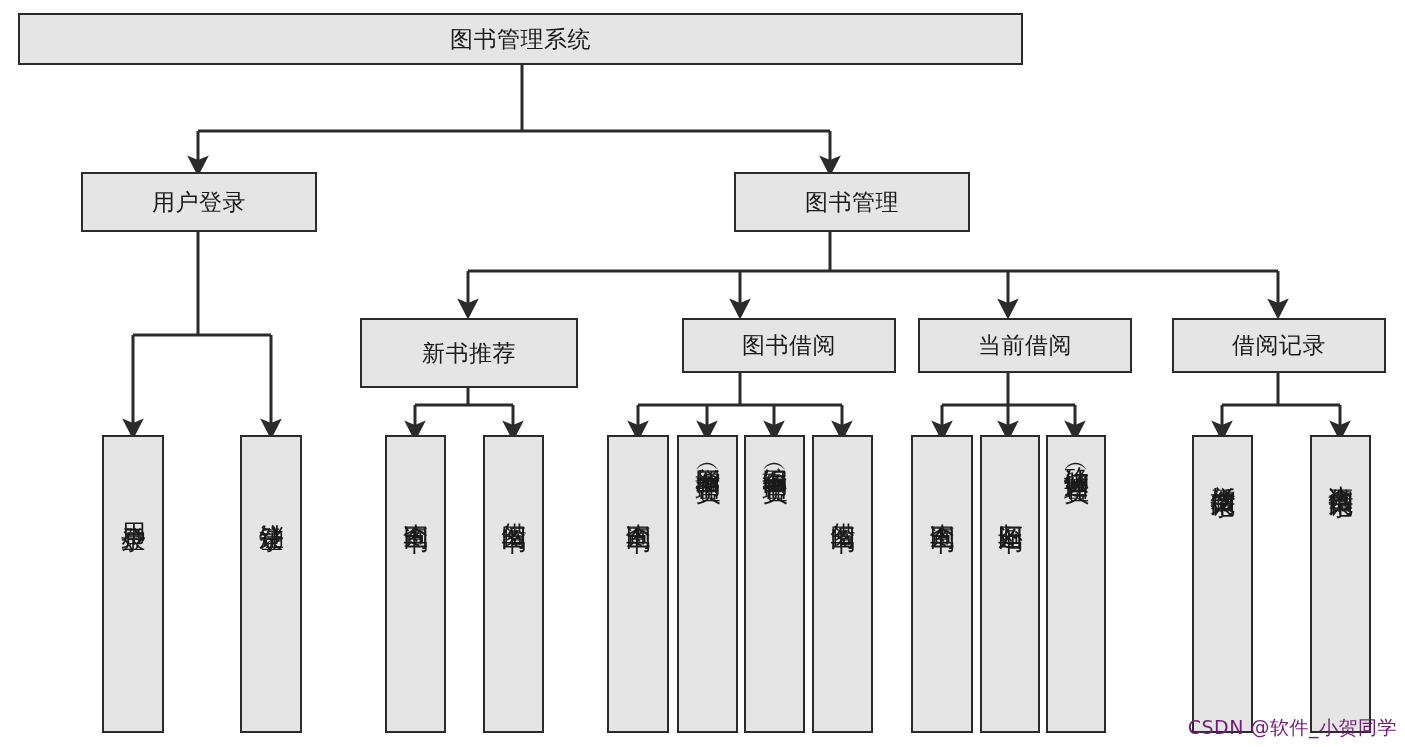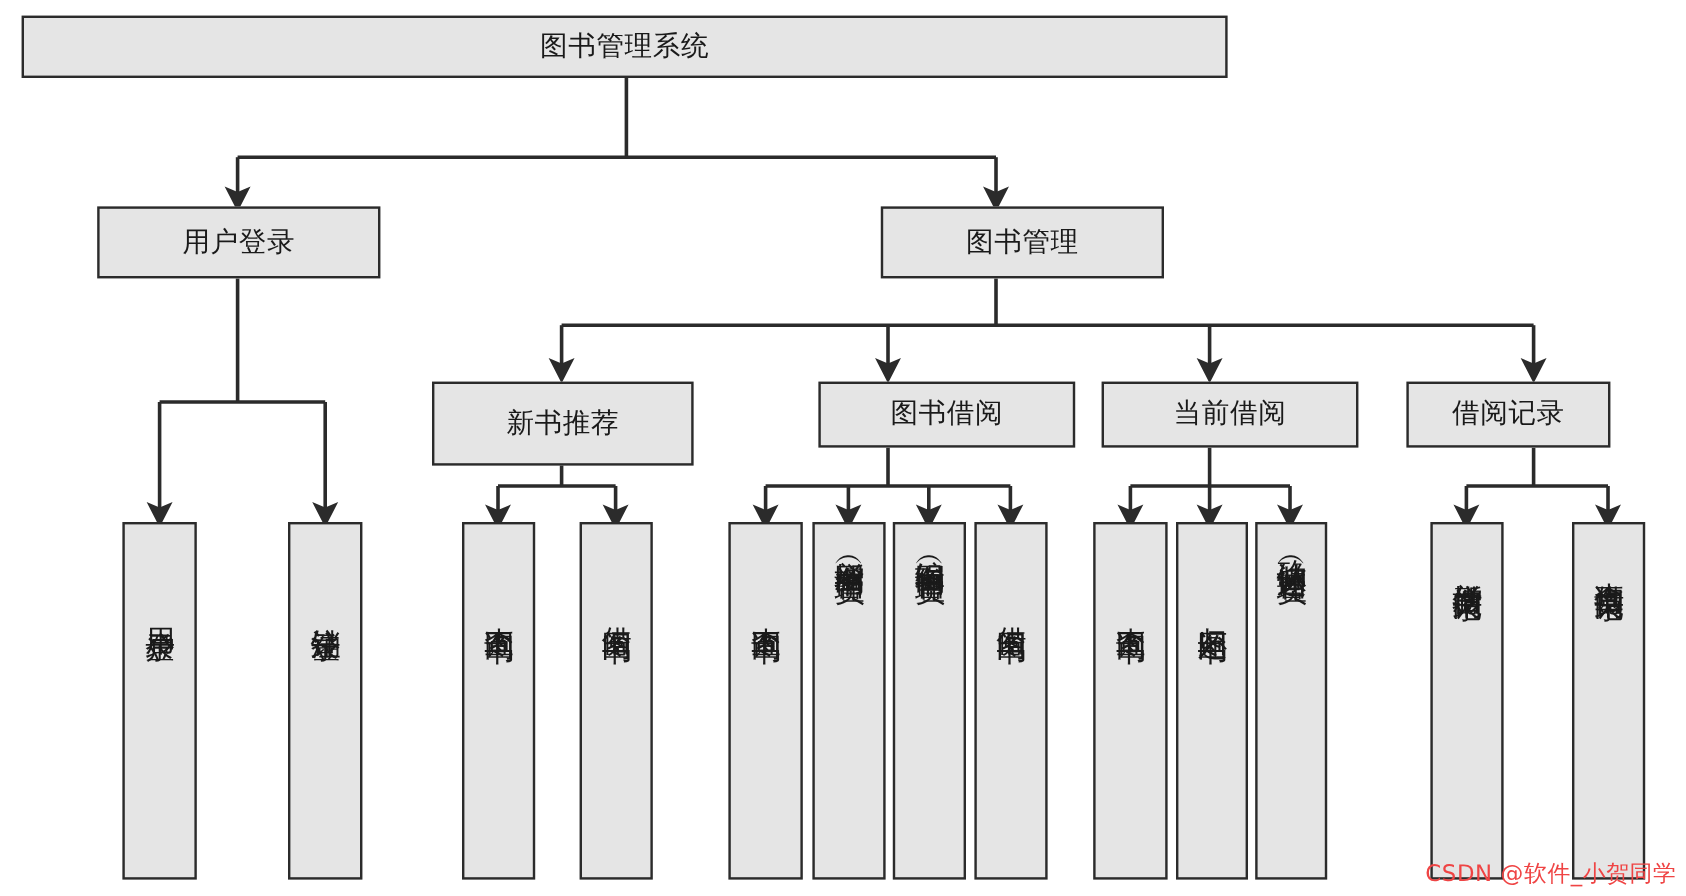--- a/index.html
+++ b/index.html
@@ -71,21 +71,21 @@
     margin-top: 22px;
   }
   .node.vert.topish .label {
     margin-top: 4px;
   }
   .watermark {
     position: absolute;
     right: 8px;
     bottom: 6px;
     font-size: 19px;
-    color: #ef4444;
+    color: #701a75;
     letter-spacing: 0.5px;
     white-space: nowrap;
     user-select: none;
     text-align: right;
   }
 </style>
 </head>
 <body>
 
 <div id="canvas">
@@ -154,21 +154,21 @@
 
   <div class="node horiz" style="left:360px; top:318px; width:218px; height:70px;">
     <span class="label">新书推荐</span>
   </div>
   <div class="node horiz" style="left:658px; top:318px; width:214px; height:55px;margin-left:24px;">
     <span class="label">图书借阅</span>
   </div>
   <div class="node horiz" style="left:902px; top:318px; width:214px; height:55px;margin-left:16px;">
     <span class="label">当前借阅</span>
   </div>
-  <div class="node horiz" style="left:1172px; top:318px; width:170px; height:55px;">
+  <div class="node horiz" style="left:1172px; top:318px; width:214px; height:55px;">
     <span class="label">借阅记录</span>
   </div>
 
   <div class="node vert mid" style="left:102px; top:435px; width:62px; height:298px;">
     <span class="label">用户登录</span>
   </div>
   <div class="node vert mid" style="left:240px; top:435px; width:62px; height:298px;">
     <span class="label">注销登录</span>
   </div>
 

